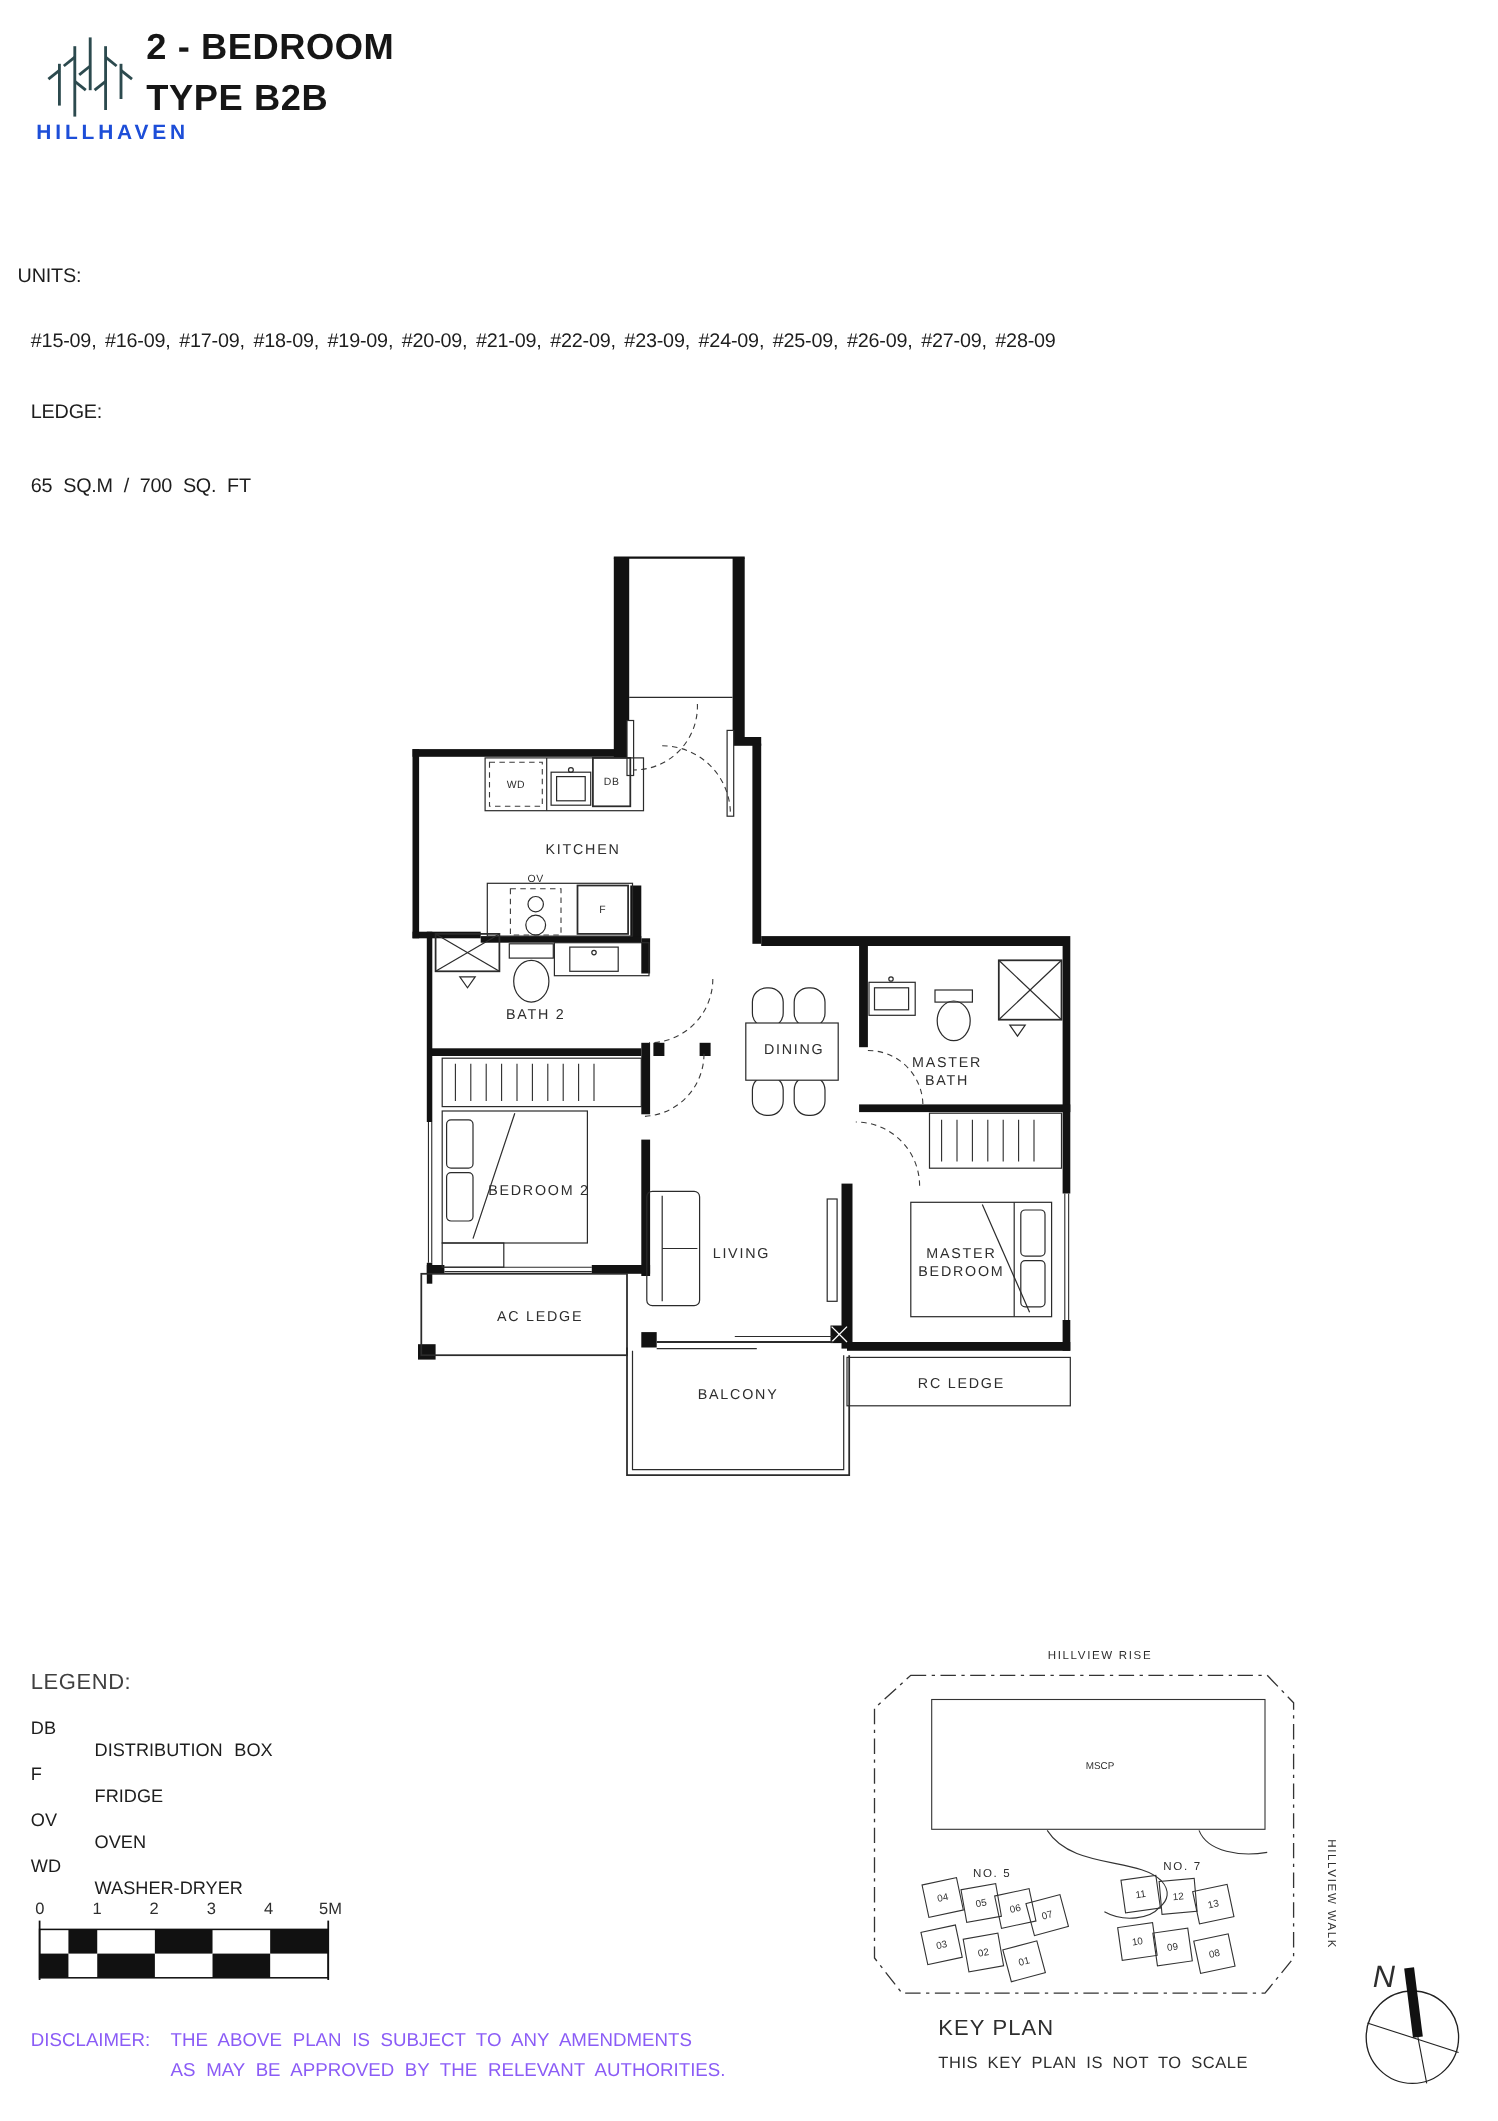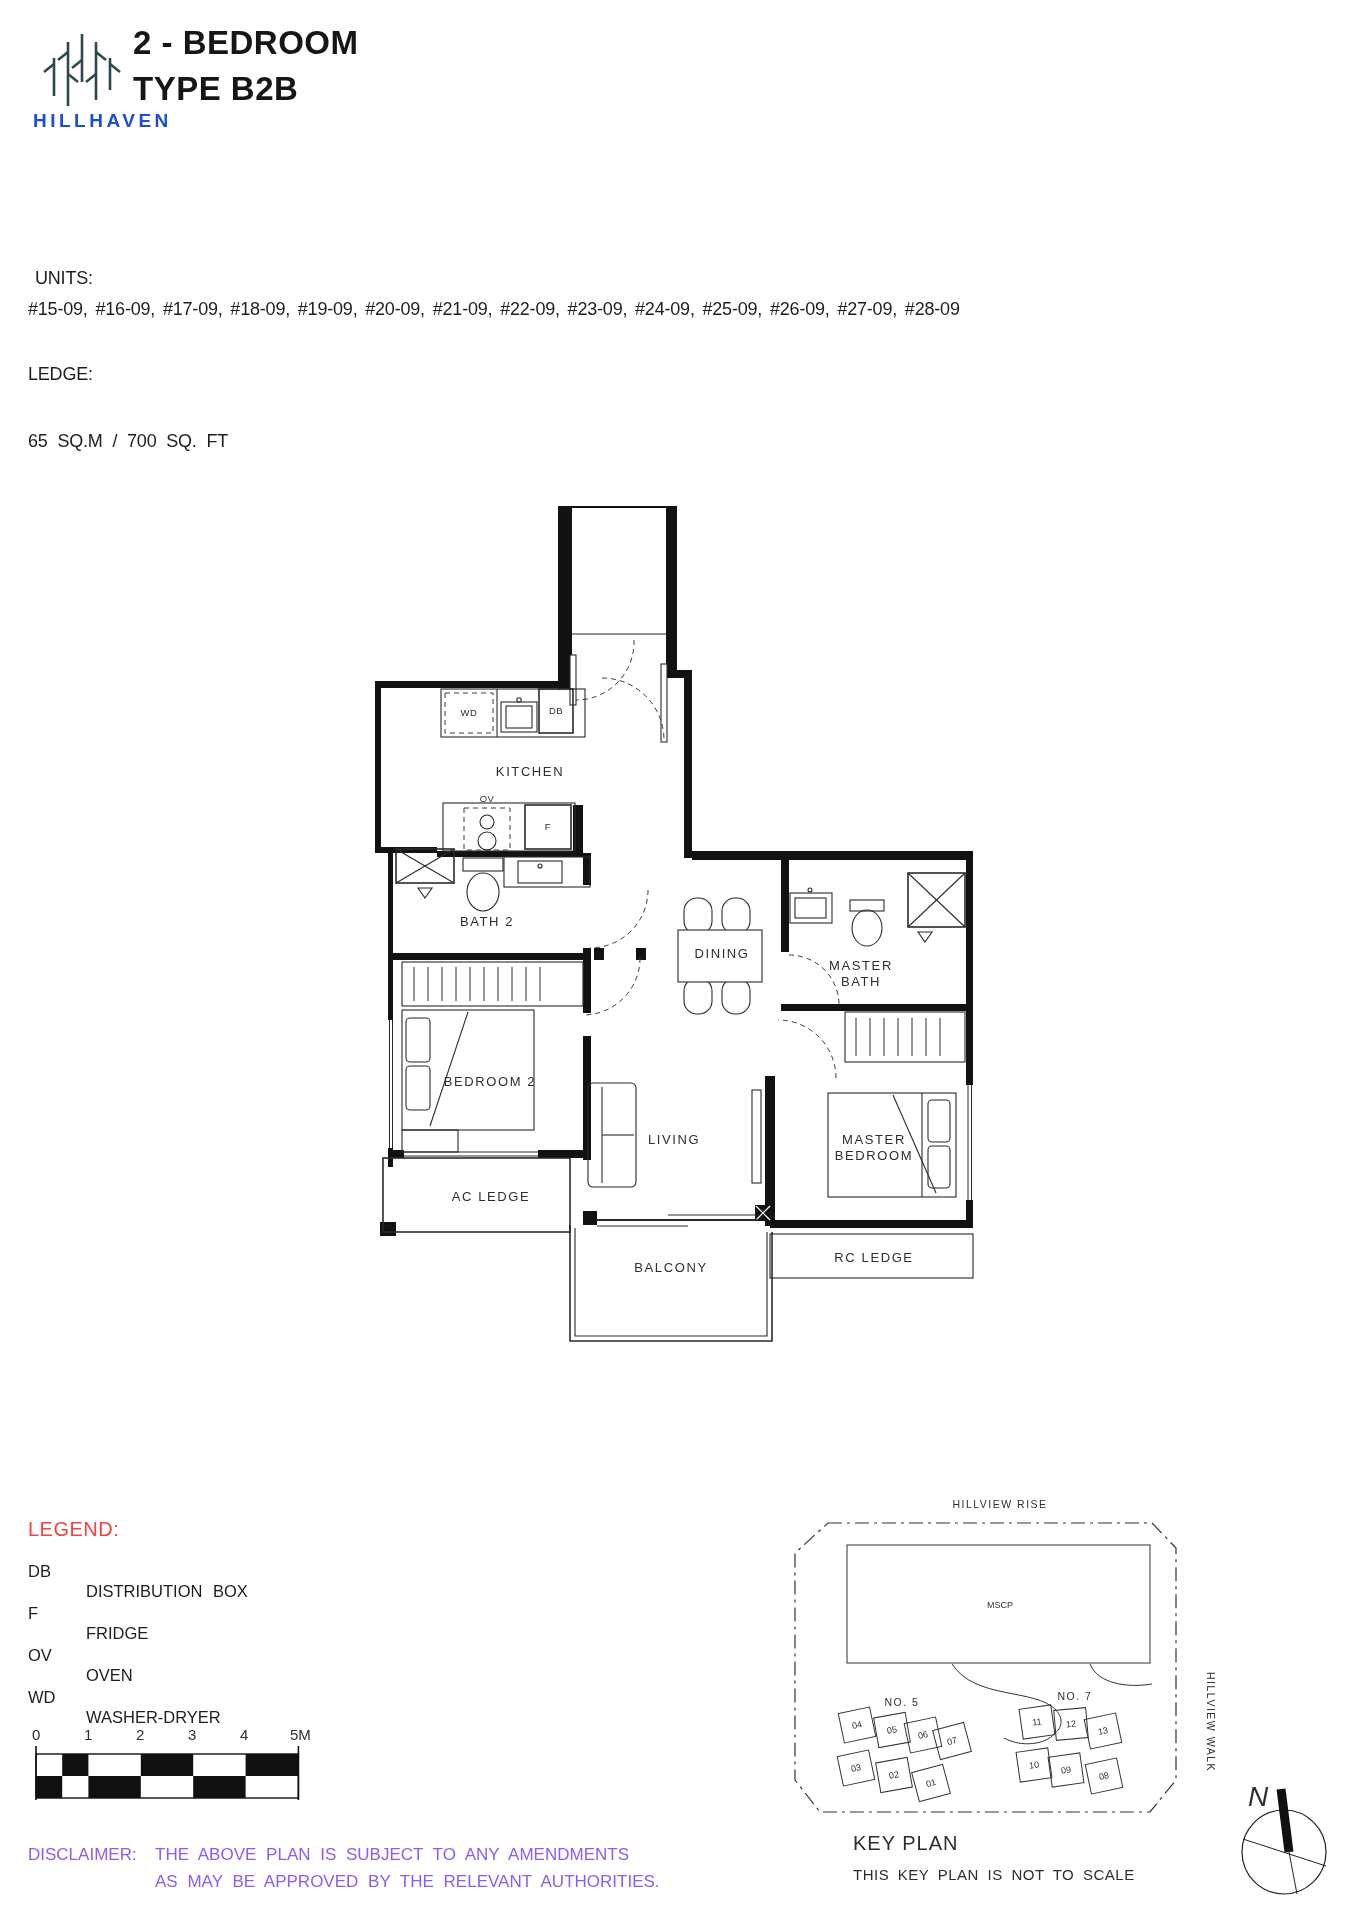--- a/index.html
+++ b/index.html
@@ -7,21 +7,21 @@
     position:relative; width:1362px; height:1928px; background:#ffffff;
     font-family:"Liberation Sans", sans-serif; color:#1f1f1f; overflow:hidden;
   }
   .abs { position:absolute; white-space:nowrap; }
   
   .brand { font-size:19px; font-weight:bold; letter-spacing:3.5px; color:#1d4ed8; }
   .title-line { font-size:33px; font-weight:bold; letter-spacing:0.5px; color:#161616; }
   
   .cad { font-size:18px; letter-spacing:-0.2px; word-spacing:3px; color:#1d1d1d; }
   .cad-sm { font-size:17px; word-spacing:5px; color:#8b5cf6; }
-  .heading { font-size:20px; letter-spacing:0.5px; color:#ef4444; }
+  .heading { font-size:20px; letter-spacing:0.5px; color:#404040; }
   .legend-row { display:flex; line-height:22px; font-size:16.5px; color:#1d1d1d; }
   .legend-abbr { width:58px; }
   .legend-desc { word-spacing:6px;margin-top:20px; }
   
   svg { position:absolute; overflow:visible; }
   svg text { font-family:"Liberation Sans", sans-serif; fill:#2e2e2e; }
   .rlabel { font-size:13px; letter-spacing:1.6px; }
   .flabel { font-size:9.5px; letter-spacing:0.5px; }
   .kp-label { font-size:10.5px; letter-spacing:1.5px; }
   .kp-num { font-size:9px; }
@@ -52,21 +52,21 @@
       <line x1="70" y1="34" x2="80" y2="42"></line>
       <line x1="28" y1="44" x2="38" y2="52"></line>
       <line x1="56" y1="44" x2="46" y2="52"></line>
     </g>
   </svg>
   <div class="abs brand" style="left:33px; top:110px;">HILLHAVEN</div>
 
   <div class="abs title-line" style="left:133px; top:24px;">2 - BEDROOM</div>
   <div class="abs title-line" style="left:133px; top:70px;">TYPE B2B</div>
 
-  <div class="abs cad" style="left:35px; top:240px;margin-top:28px;">UNITS:</div>
+  <div class="abs cad" style="left:16px; top:240px;">UNITS:</div>
   <div class="abs cad" style="left:28px; top:299px;">#15-09, #16-09, #17-09, #18-09, #19-09, #20-09, #21-09, #22-09, #23-09, #24-09, #25-09, #26-09, #27-09, #28-09</div>
 
   <div class="abs cad" style="left:28px; top:364px;">LEDGE:</div>
   <div class="abs cad" style="left:28px; top:393px; word-spacing:5px;margin-top:38px;">65 SQ.M / 700 SQ. FT</div>
 
   <svg style="left:360px; top:495px;" width="625" height="860" viewBox="360 495 625 860">
 
     <g>
       <line x1="558" y1="507" x2="677" y2="507" stroke="#121212" stroke-width="2"></line>
       <rect class="wall" x="558" y="507" width="14" height="182"></rect>

